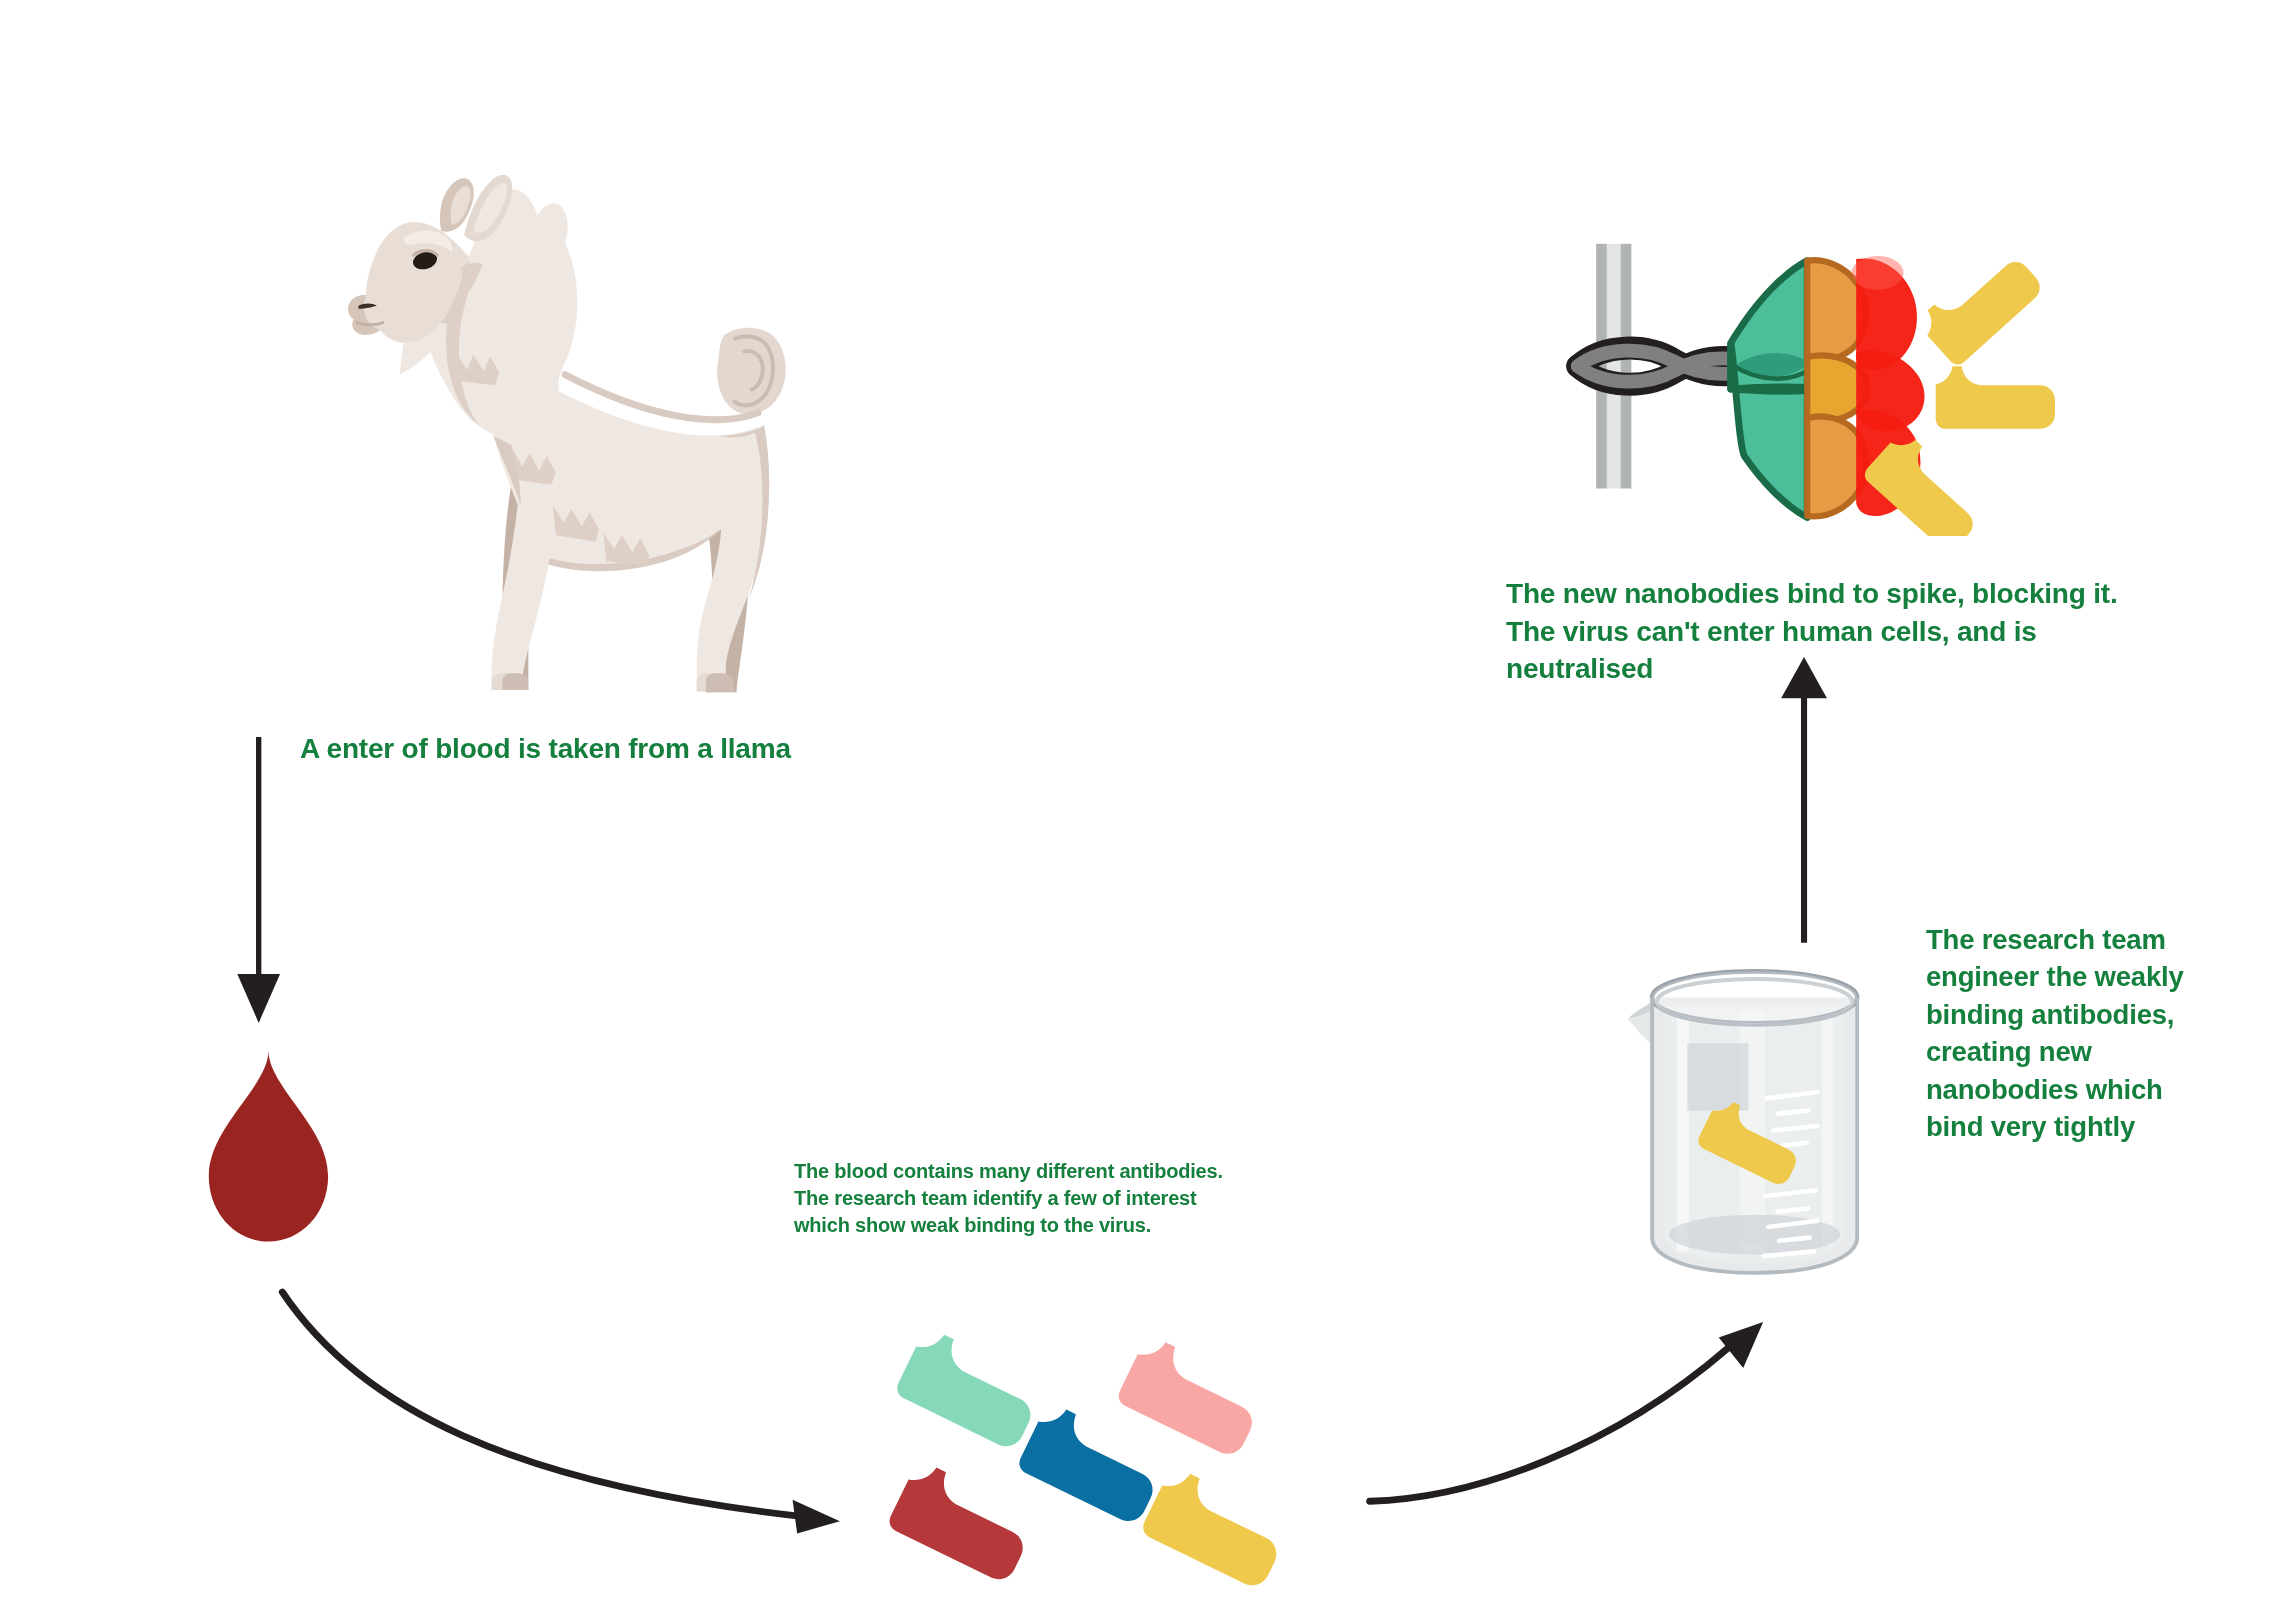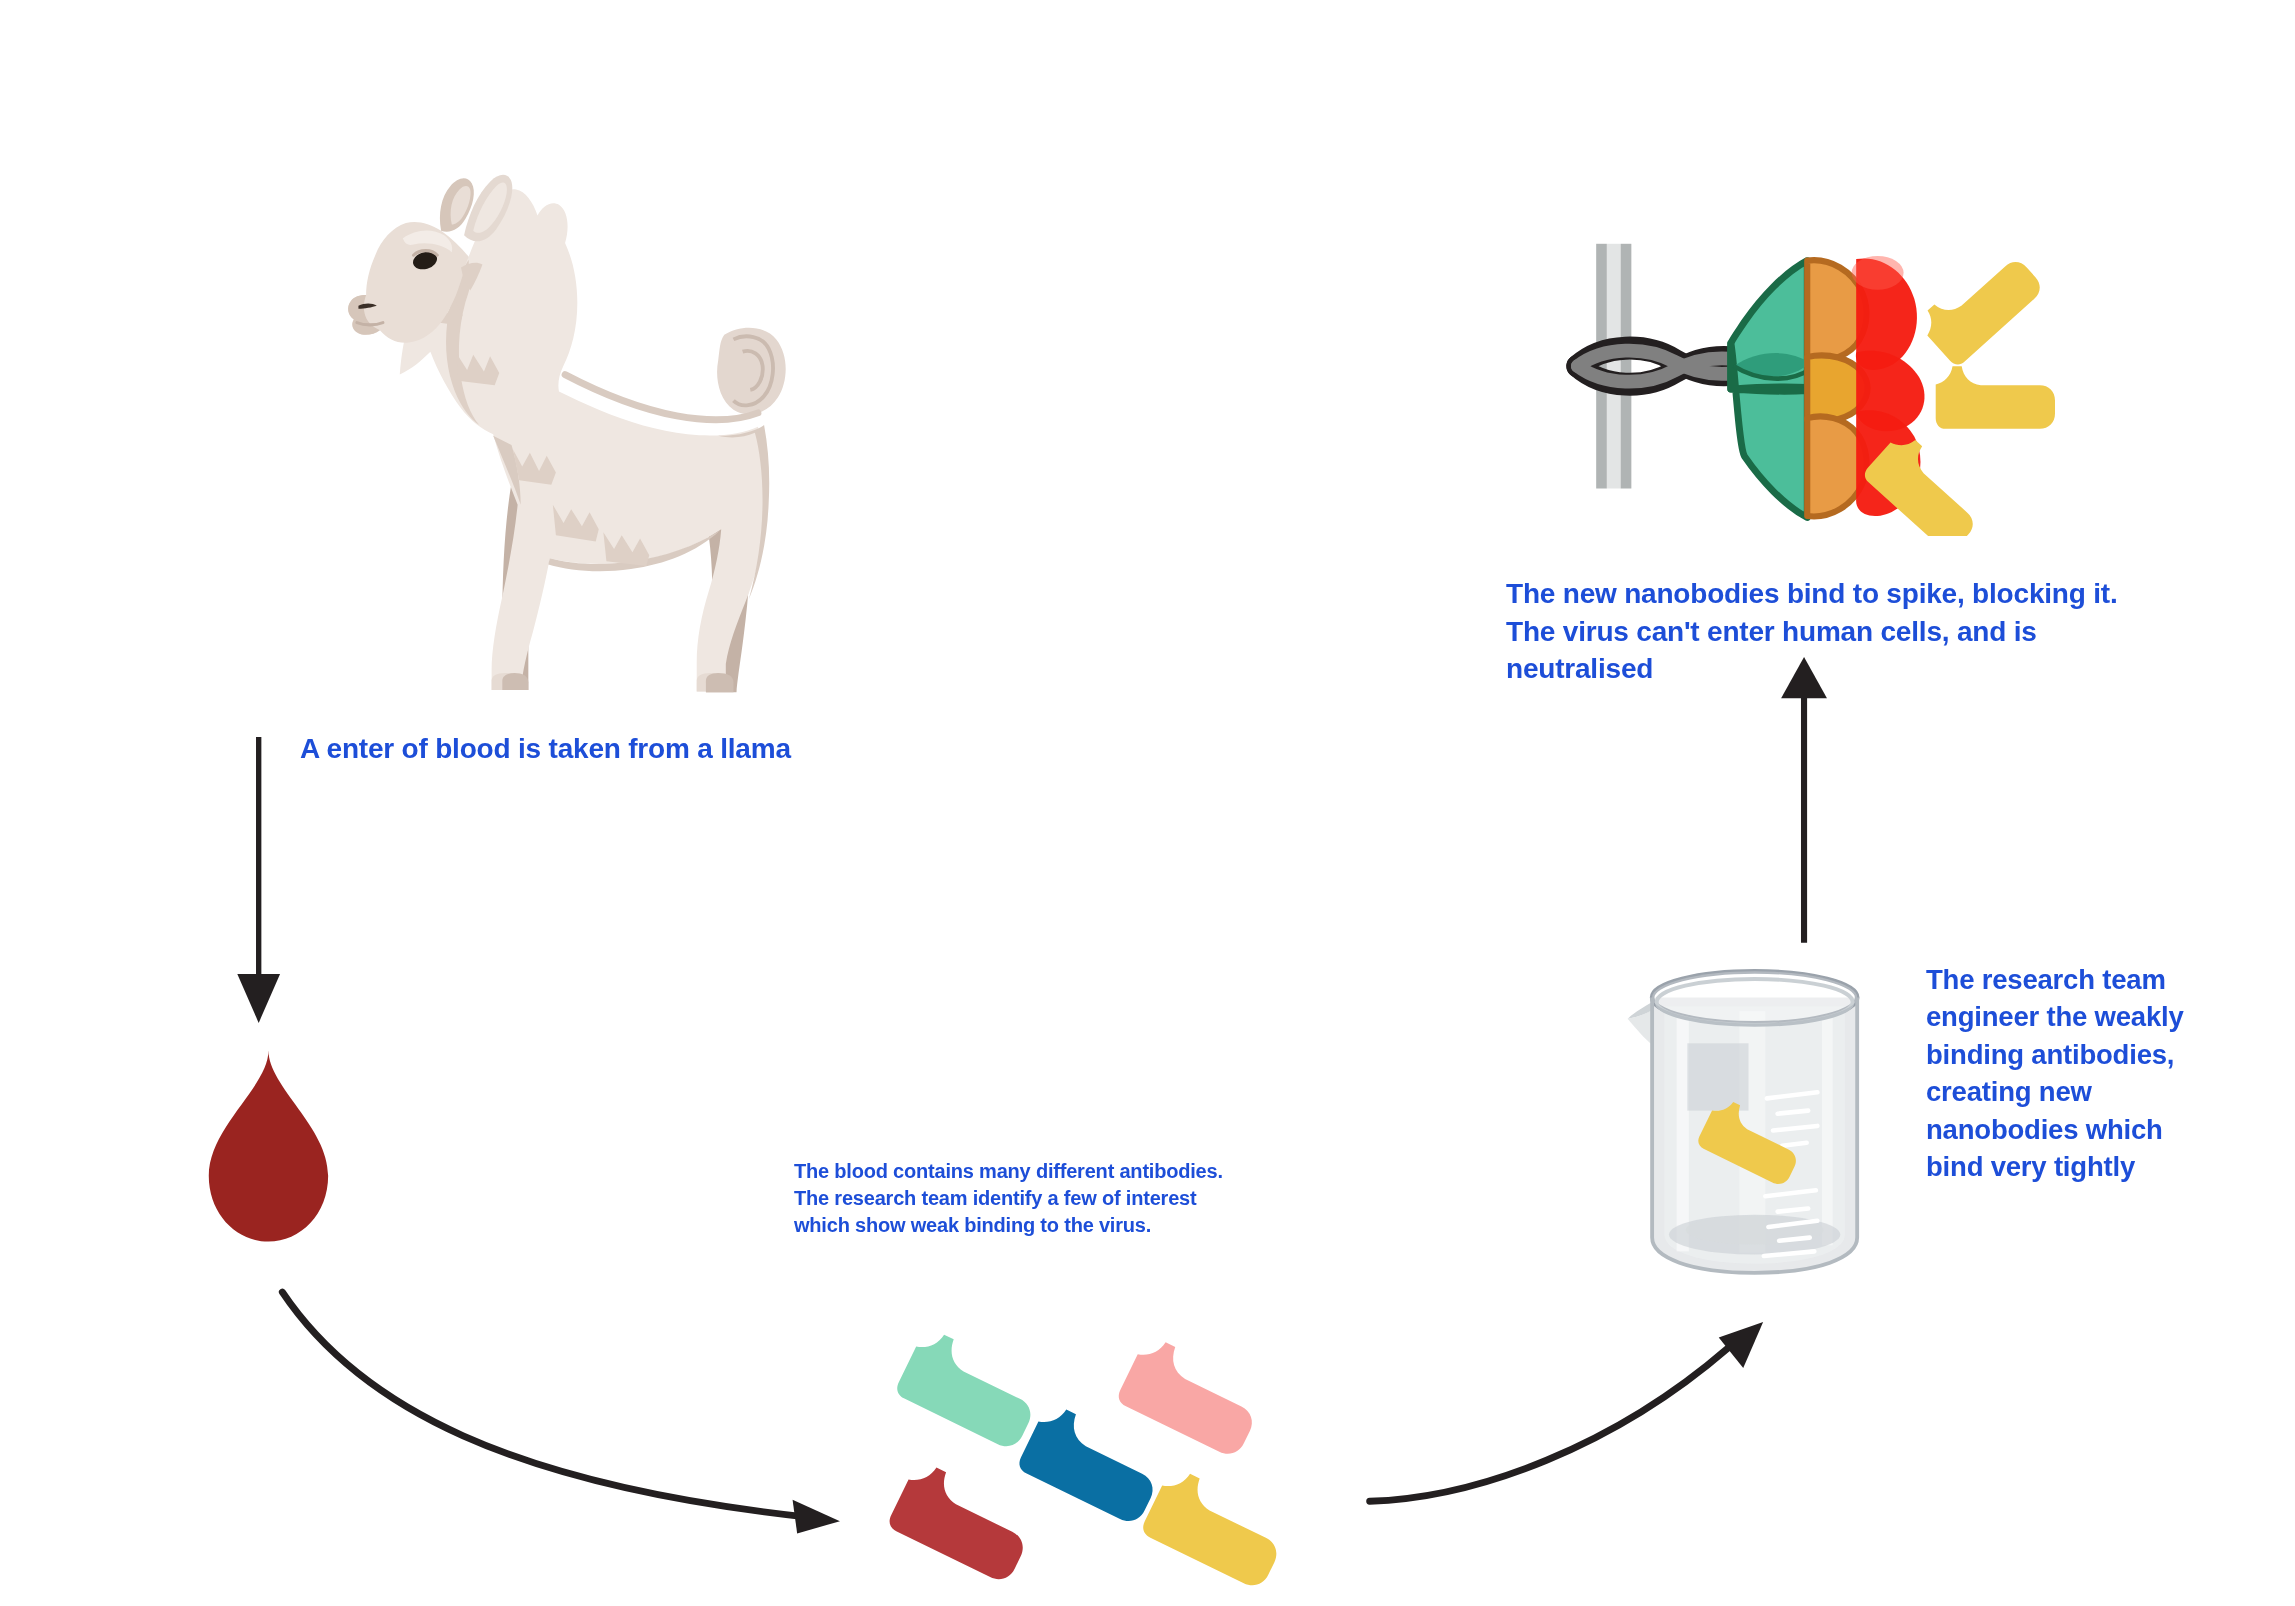--- a/index.html
+++ b/index.html
@@ -15,21 +15,21 @@
     position: relative;
     width: 2295px;
     height: 1607px;
     background: #ffffff;
     overflow: hidden;
   }
   .caption {
     position: absolute;
     font-family: "Liberation Sans", sans-serif;
     font-weight: bold;
-    color: #1d4ed8;
+    color: #15803d;
     white-space: pre-line;
     letter-spacing: -0.2px;
   }
   #caption-llama {
     left: 300px;
     top: 731px;
     font-size: 28px;
     line-height: 1.30;
   }
   #caption-antibodies {
@@ -43,21 +43,20 @@
     top: 575px;
     font-size: 28px;
     line-height: 1.34;
   }
   #caption-engineer {
     left: 1926px;
     top: 921px;
     font-size: 27.5px;
     line-height: 1.36;
     width: 291px;
-    margin-top: 40px;
   }
   .art {
     position: absolute;
   }
   #llama-art   { left: 268px;  top: 145px;  width: 536px;  height: 574px; }
   #drop-art    { left: 195px;  top: 1044px; width: 176px;  height: 207px; }
   #arrow-down-art   { left: 222px;  top: 731px;  width: 107px; height: 298px; }
   #arrow-curve-left-art { left: 245px; top: 1263px; width: 620px; height: 275px; }
   #antibody-cluster-art { left: 888px; top: 1316px; width: 428px; height: 275px; }
   #arrow-curve-right-art{ left: 1362px; top: 1293px; width: 444px; height: 245px; }

